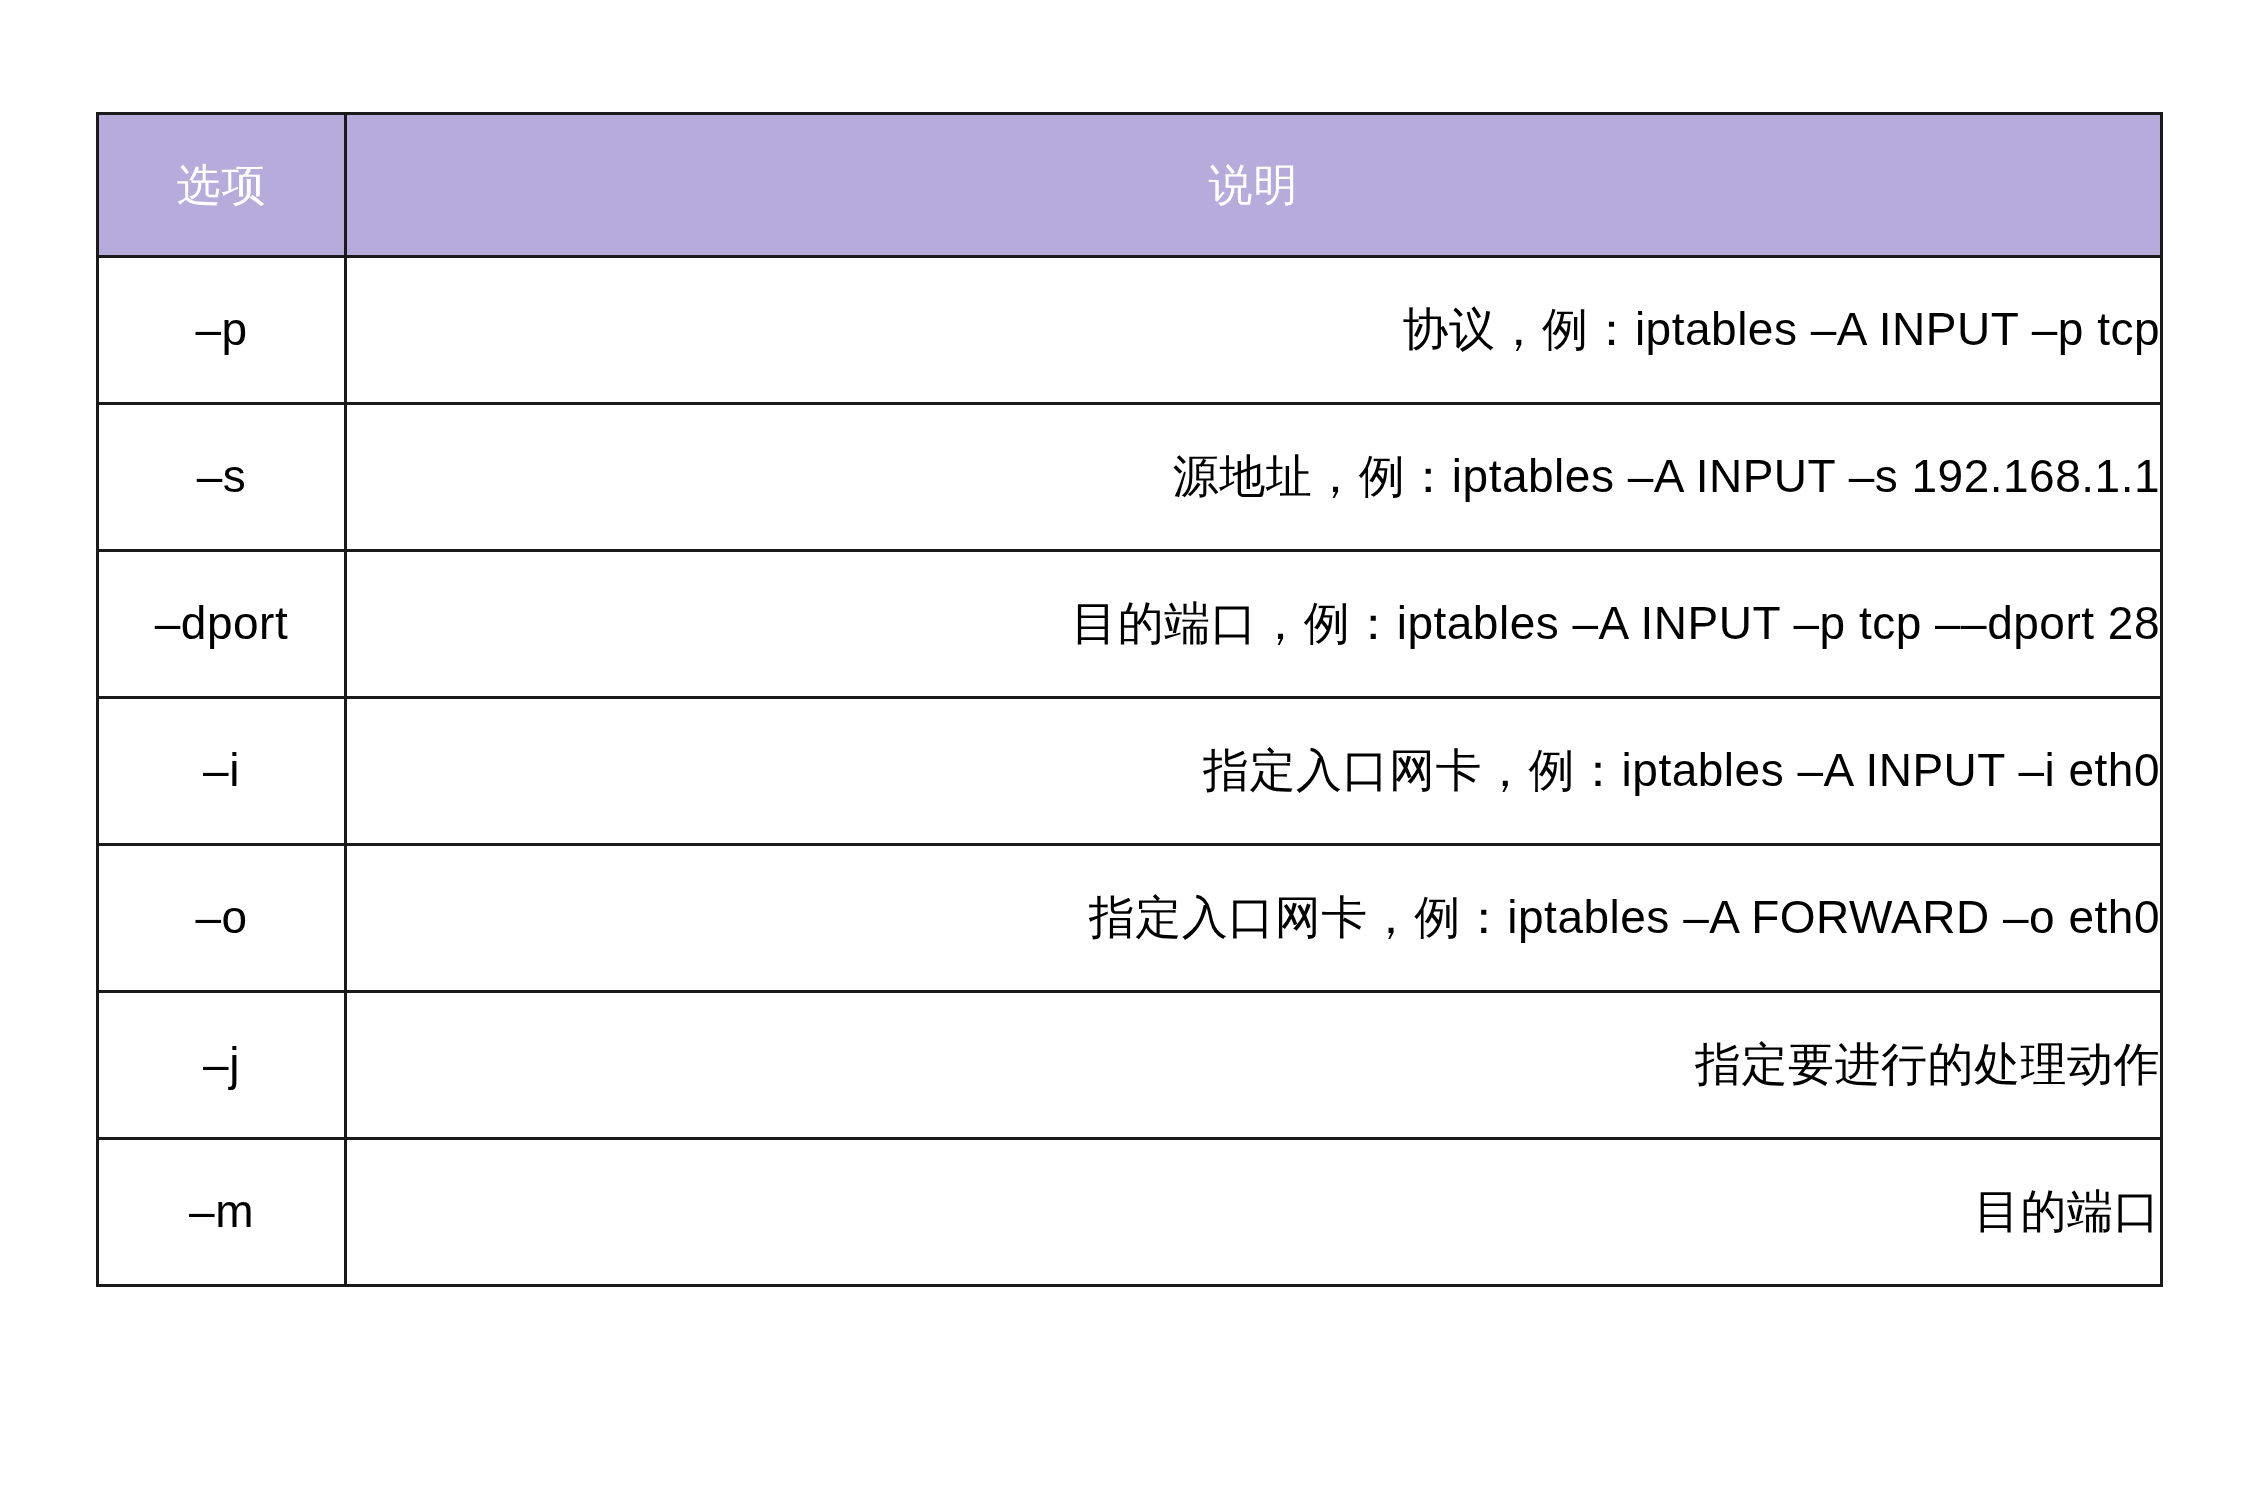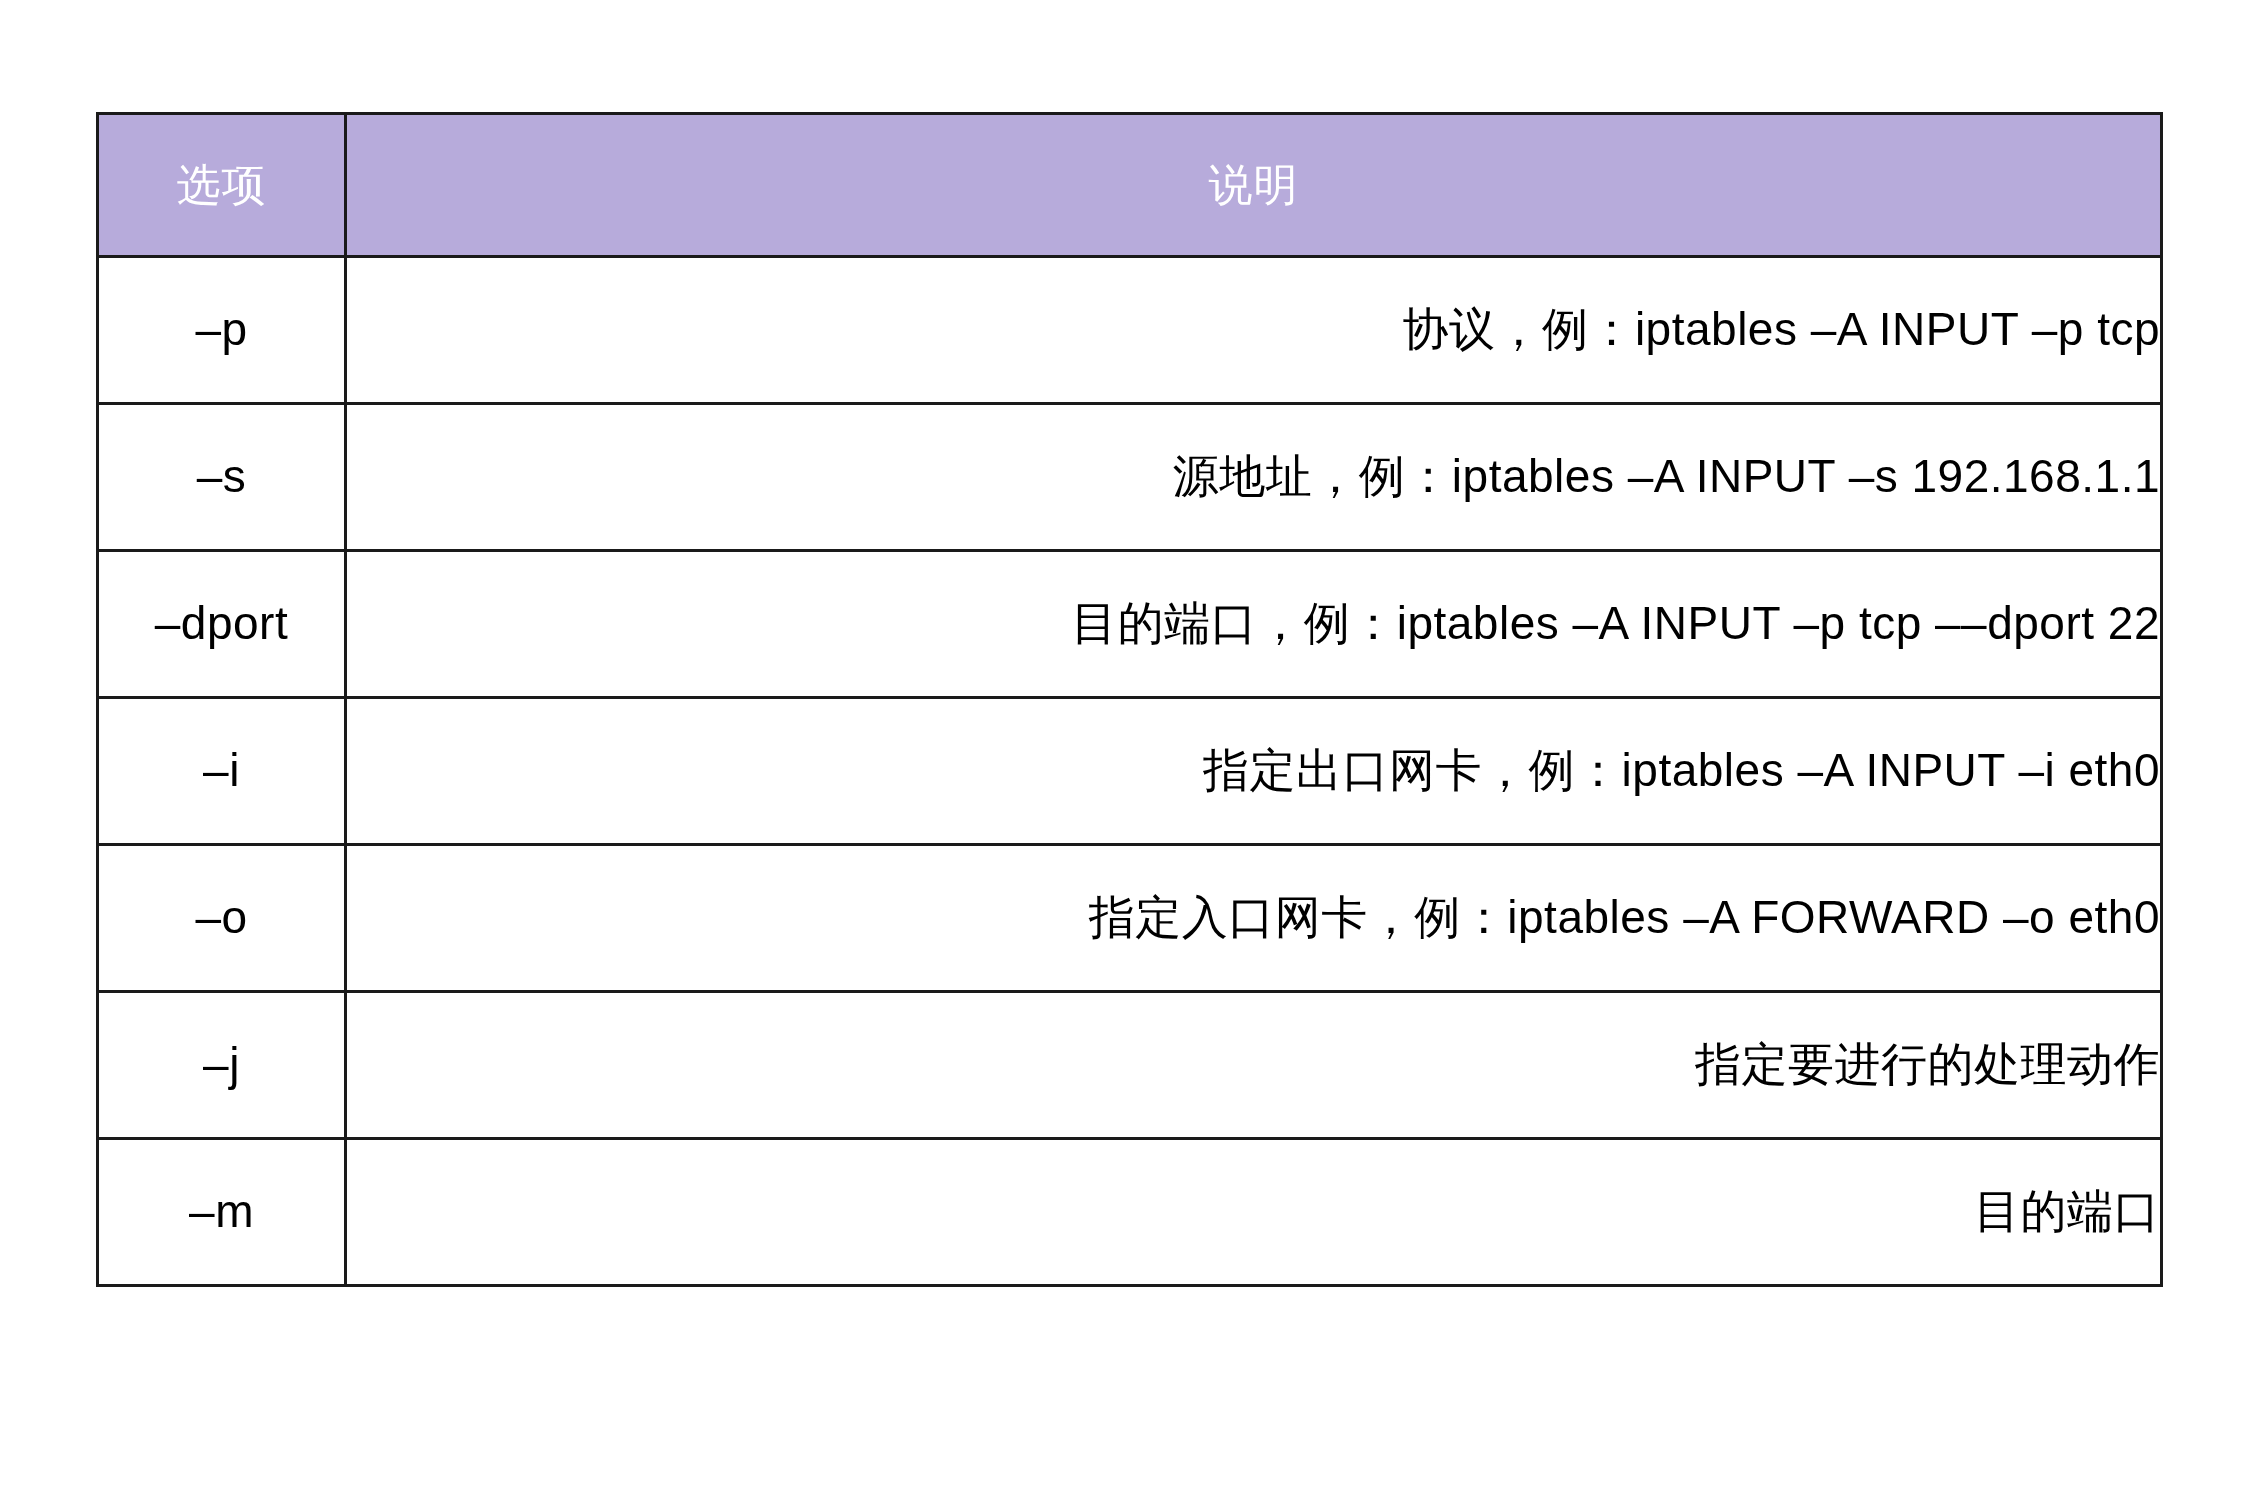--- a/index.html
+++ b/index.html
@@ -82,25 +82,25 @@
       <tr>
         <td class="opt">–p</td>
         <td class="desc">协议，例：iptables –A INPUT –p tcp</td>
       </tr>
       <tr>
         <td class="opt">–s</td>
         <td class="desc">源地址，例：iptables –A INPUT –s 192.168.1.1</td>
       </tr>
       <tr>
         <td class="opt">–dport</td>
-        <td class="desc">目的端口，例：iptables –A INPUT –p tcp ––dport 22</td>
+        <td class="desc">目的端口，例：iptables –A INPUT –p tcp ––dport 28</td>
       </tr>
       <tr>
         <td class="opt">–i</td>
-        <td class="desc">指定出口网卡，例：iptables –A INPUT –i eth0</td>
+        <td class="desc">指定入口网卡，例：iptables –A INPUT –i eth0</td>
       </tr>
       <tr>
         <td class="opt">–o</td>
         <td class="desc">指定入口网卡，例：iptables –A FORWARD –o eth0</td>
       </tr>
       <tr>
         <td class="opt">–j</td>
         <td class="desc">指定要进行的处理动作</td>
       </tr>
       <tr>

